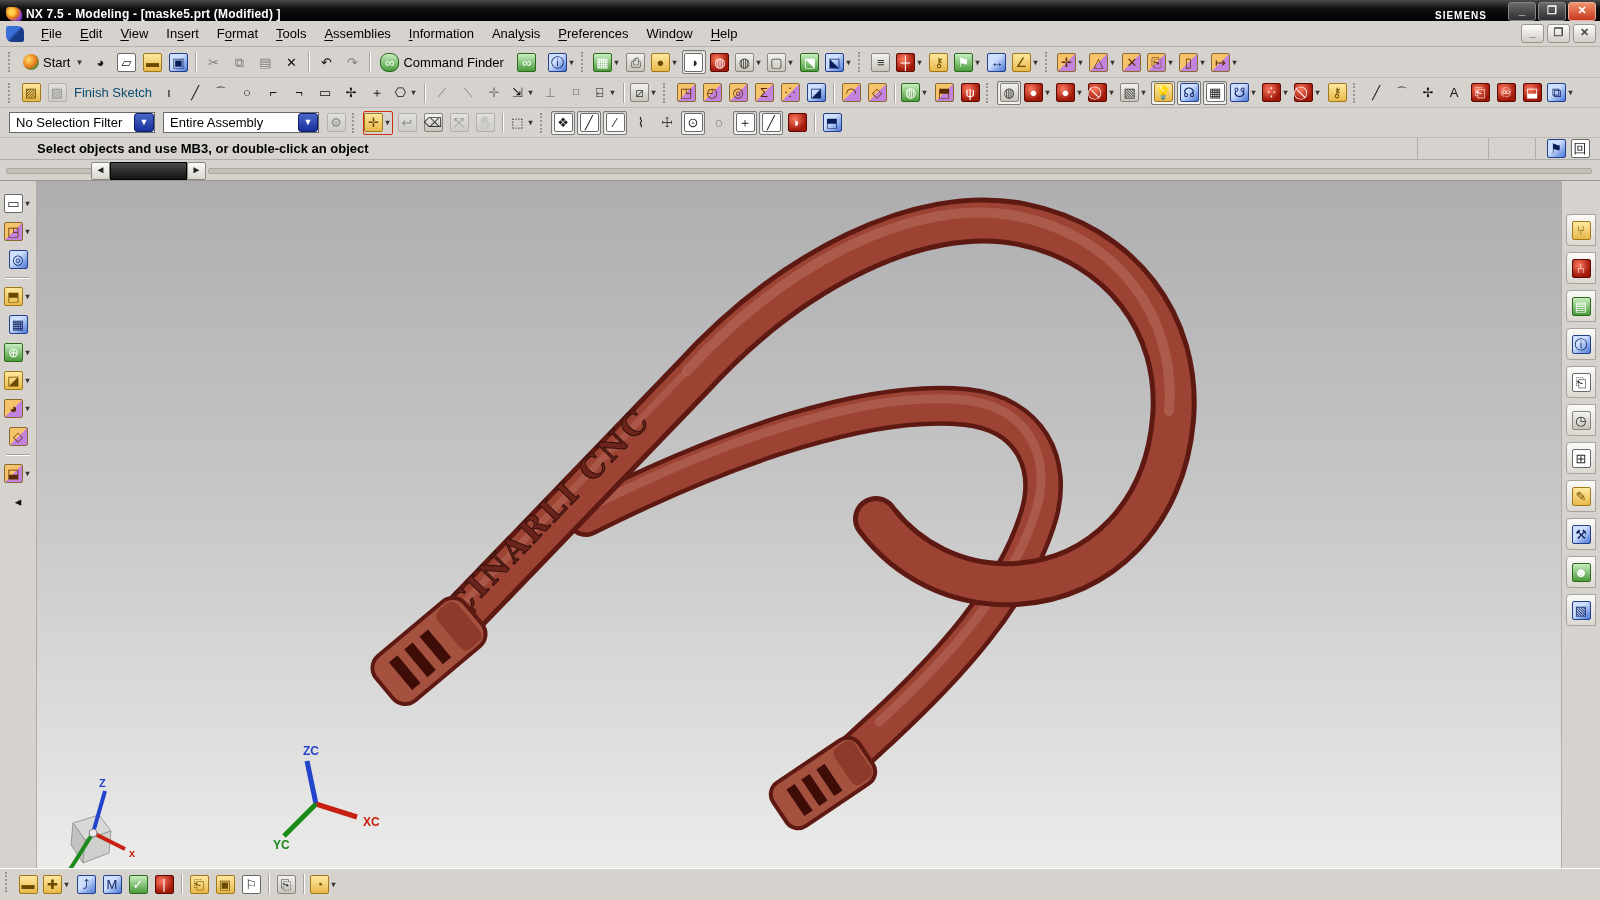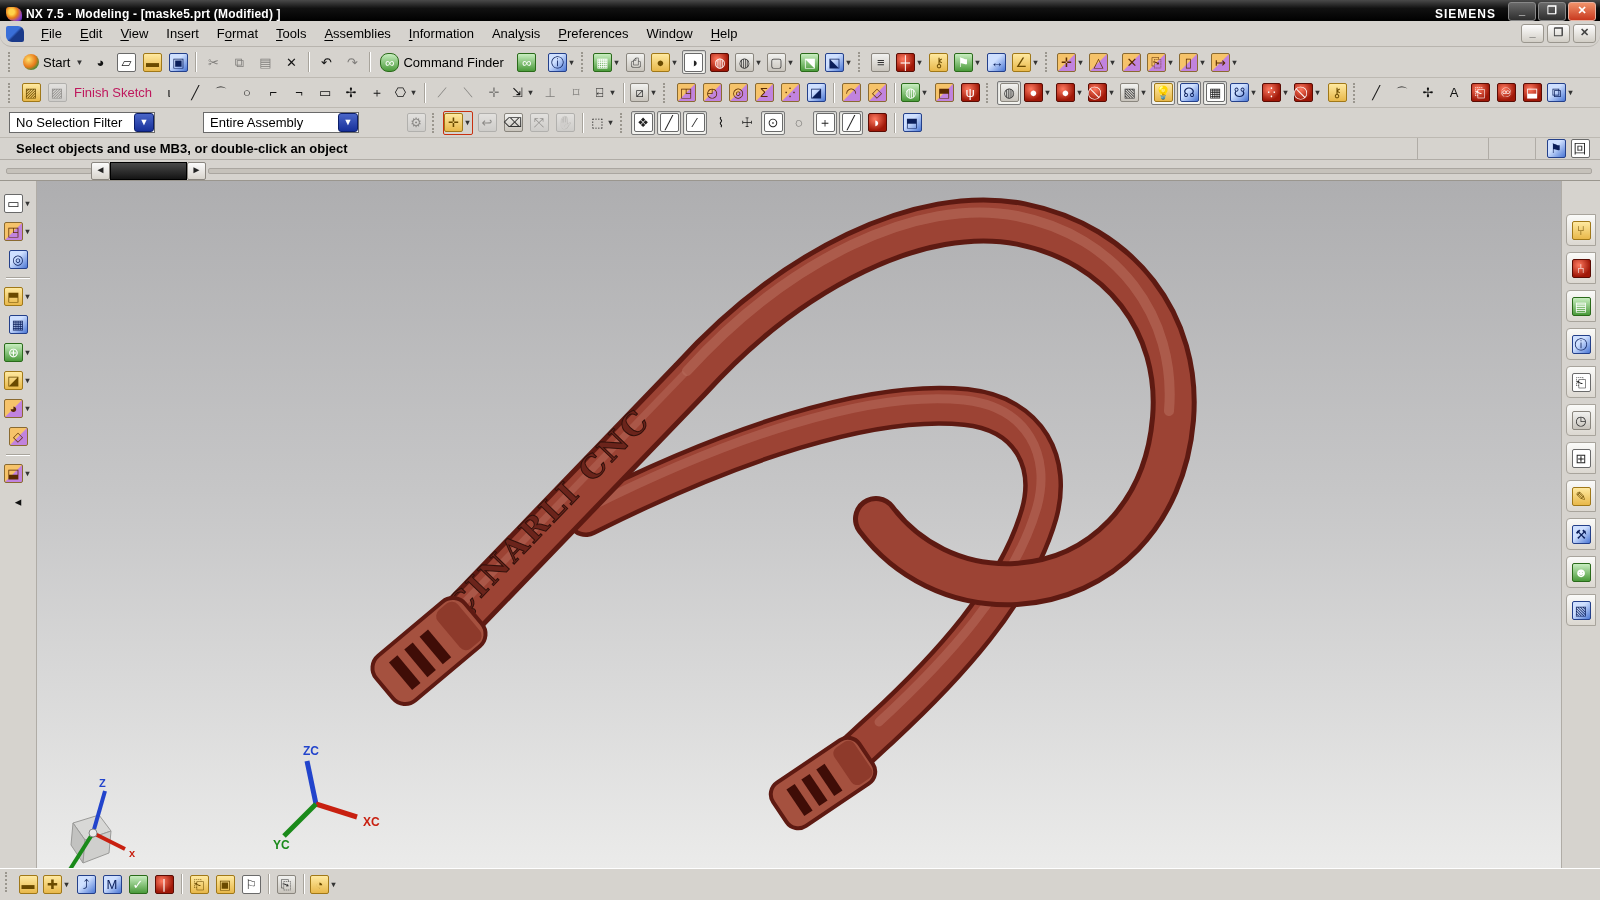--- a/index.html
+++ b/index.html
@@ -6,58 +6,58 @@
   body{width:1600px;height:900px;overflow:hidden;background:#d6d3ce;
        font-family:"Liberation Sans",sans-serif;font-size:13px;color:#000;
        -webkit-font-smoothing:antialiased;position:relative;}
   
   #titlebar{height:21px;background:linear-gradient(#4a4a4a,#111 40%,#000);
     display:flex;align-items:flex-end;color:#fff;padding:0 4px;}
   #titlebar .nxlogo{width:16px;height:14px;margin:0 4px 0 2px;
     background:radial-gradient(circle at 35% 35%,#ffd24a 20%,#e87a1a 45%,#8a3cc8 75%,#2a2a8a);
     border-radius:3px 8px 3px 8px;}
   #titlebar .ttl{font-size:12px;font-weight:bold;letter-spacing:.2px;flex:1;}
-  #titlebar .brand{font-weight:bold;font-size:12px;letter-spacing:1px;margin-right:10px;}
+  #titlebar .brand{font-weight:bold;font-size:10px;letter-spacing:1px;margin-right:19px;}
   .winbtn{width:26px;height:17px;margin-left:2px;border:1px solid #888;border-radius:3px;
     background:linear-gradient(#6a6a6a,#2e2e2e);color:#fff;font-size:11px;line-height:15px;
     text-align:center;font-weight:bold;}
   .winbtn.close{background:linear-gradient(#f0926a,#c8391f);border-color:#e8b0a0;}
   
   #menurow{height:25px;background:#d6d3ce;border-bottom:1px solid #b8b4ae;
-    display:flex;align-items:center;padding-left:4px;border-radius:12px;}
+    display:flex;align-items:center;padding-left:4px;}
   #menurow .appicon{width:18px;height:16px;margin:0 8px 0 2px;
     background:linear-gradient(135deg,#3a6fd8 45%,#1a3a8a 55%);border-radius:2px 6px 2px 6px;}
   .menu-item{padding:3px 9px;cursor:default;}
   .menu-item u{text-underline-offset:2px;}
   #menurow .mwb{margin-left:auto;display:flex;padding-right:4px;}
   .winbtn2{width:21px;height:17px;margin-left:3px;border:1px solid #9a968e;border-radius:3px;
     background:linear-gradient(#fdfdfd,#d2cec6);color:#444;font-size:11px;line-height:15px;
     text-align:center;font-weight:bold;}
   
   .tbrow{background:#d6d3ce;border-bottom:1px solid #bdb9b2;display:flex;align-items:center;
     padding:1px 5px;white-space:nowrap;}
-  #tb1{height:28px;} #tb2{height:27px;} #tb3{height:27px;gap:40px;}
+  #tb1{height:28px;} #tb2{height:27px;} #tb3{height:27px;}
   .grip{width:5px;height:20px;margin:0 3px;border-left:2px dotted #9a968e;}
   .tbsep{width:1px;height:20px;background:#a8a49c;margin:0 4px;box-shadow:1px 0 0 #fff;}
   .tbi{display:inline-flex;align-items:center;justify-content:center;width:22px;height:22px;
     margin:0 1px;border:1px solid transparent;border-radius:2px;position:relative;cursor:default;}
   .tbi i{font-style:normal;font-size:13px;line-height:1;display:inline-flex;align-items:center;
     justify-content:center;width:17px;height:17px;border-radius:2px;}
   .tbi.dis{opacity:.45;filter:grayscale(1);}
   .tbi.prs{border:1px solid #7a7a7a;background:#f4f4f0;box-shadow:inset 0 1px 2px #0003;}
   .dd{font-size:8px;color:#333;margin-left:1px;width:7px;text-align:center;}
   .tblabel{margin:0 4px;font-size:13px;}
-  .tblabel.dis{color:#be185d;}
+  .tblabel.dis{color:#0c4a6e;}
   .combo{display:inline-flex;align-items:center;background:#fff;border:1px solid #6a6a6a;
     height:19px;margin:0 4px;padding-left:6px;font-size:13px;}
   .combo .cbtn{width:18px;height:17px;margin-left:6px;background:linear-gradient(#4a66c8,#17309a);
     border:1px solid #0c1e6a;border-radius:3px;color:#fff;font-size:9px;line-height:16px;text-align:center;}
   
   #cuebar{height:21px;background:#d6d3ce;border-bottom:1px solid #b0aca6;display:flex;align-items:center;}
-  #cuebar .cuetxt{font-weight:bold;padding-left:16px;flex:1;border:1px solid #b0aca6;border-width:0 1px 0 0;height:100%;display:flex;align-items:center;}
+  #cuebar .cuetxt{font-weight:bold;padding-left:10px;flex:1;border:1px solid #b0aca6;border-width:0 1px 0 0;height:100%;display:flex;align-items:center;margin-left:27px;}
   #cuebar .seg{width:70px;height:100%;border-right:1px solid #b0aca6;}
   #cuebar .tbi{width:20px;height:18px;}
   
   #panestrip{height:20px;background:#d6d3ce;position:relative;border-bottom:1px solid #9a968e;}
   #panestrip .groove{position:absolute;top:8px;height:4px;background:#c6c2bb;border:1px solid #aaa6a0;border-radius:2px;}
   .pbtn{position:absolute;top:2px;width:17px;height:16px;background:linear-gradient(#fbfbfb,#d8d4cd);
     border:1px solid #8a8680;border-radius:2px;text-align:center;line-height:14px;font-size:10px;color:#222;}
   #panethumb{position:absolute;top:2px;left:110px;width:75px;height:16px;
     background:linear-gradient(#4a4a4a,#141414);border:1px solid #000;}
   

